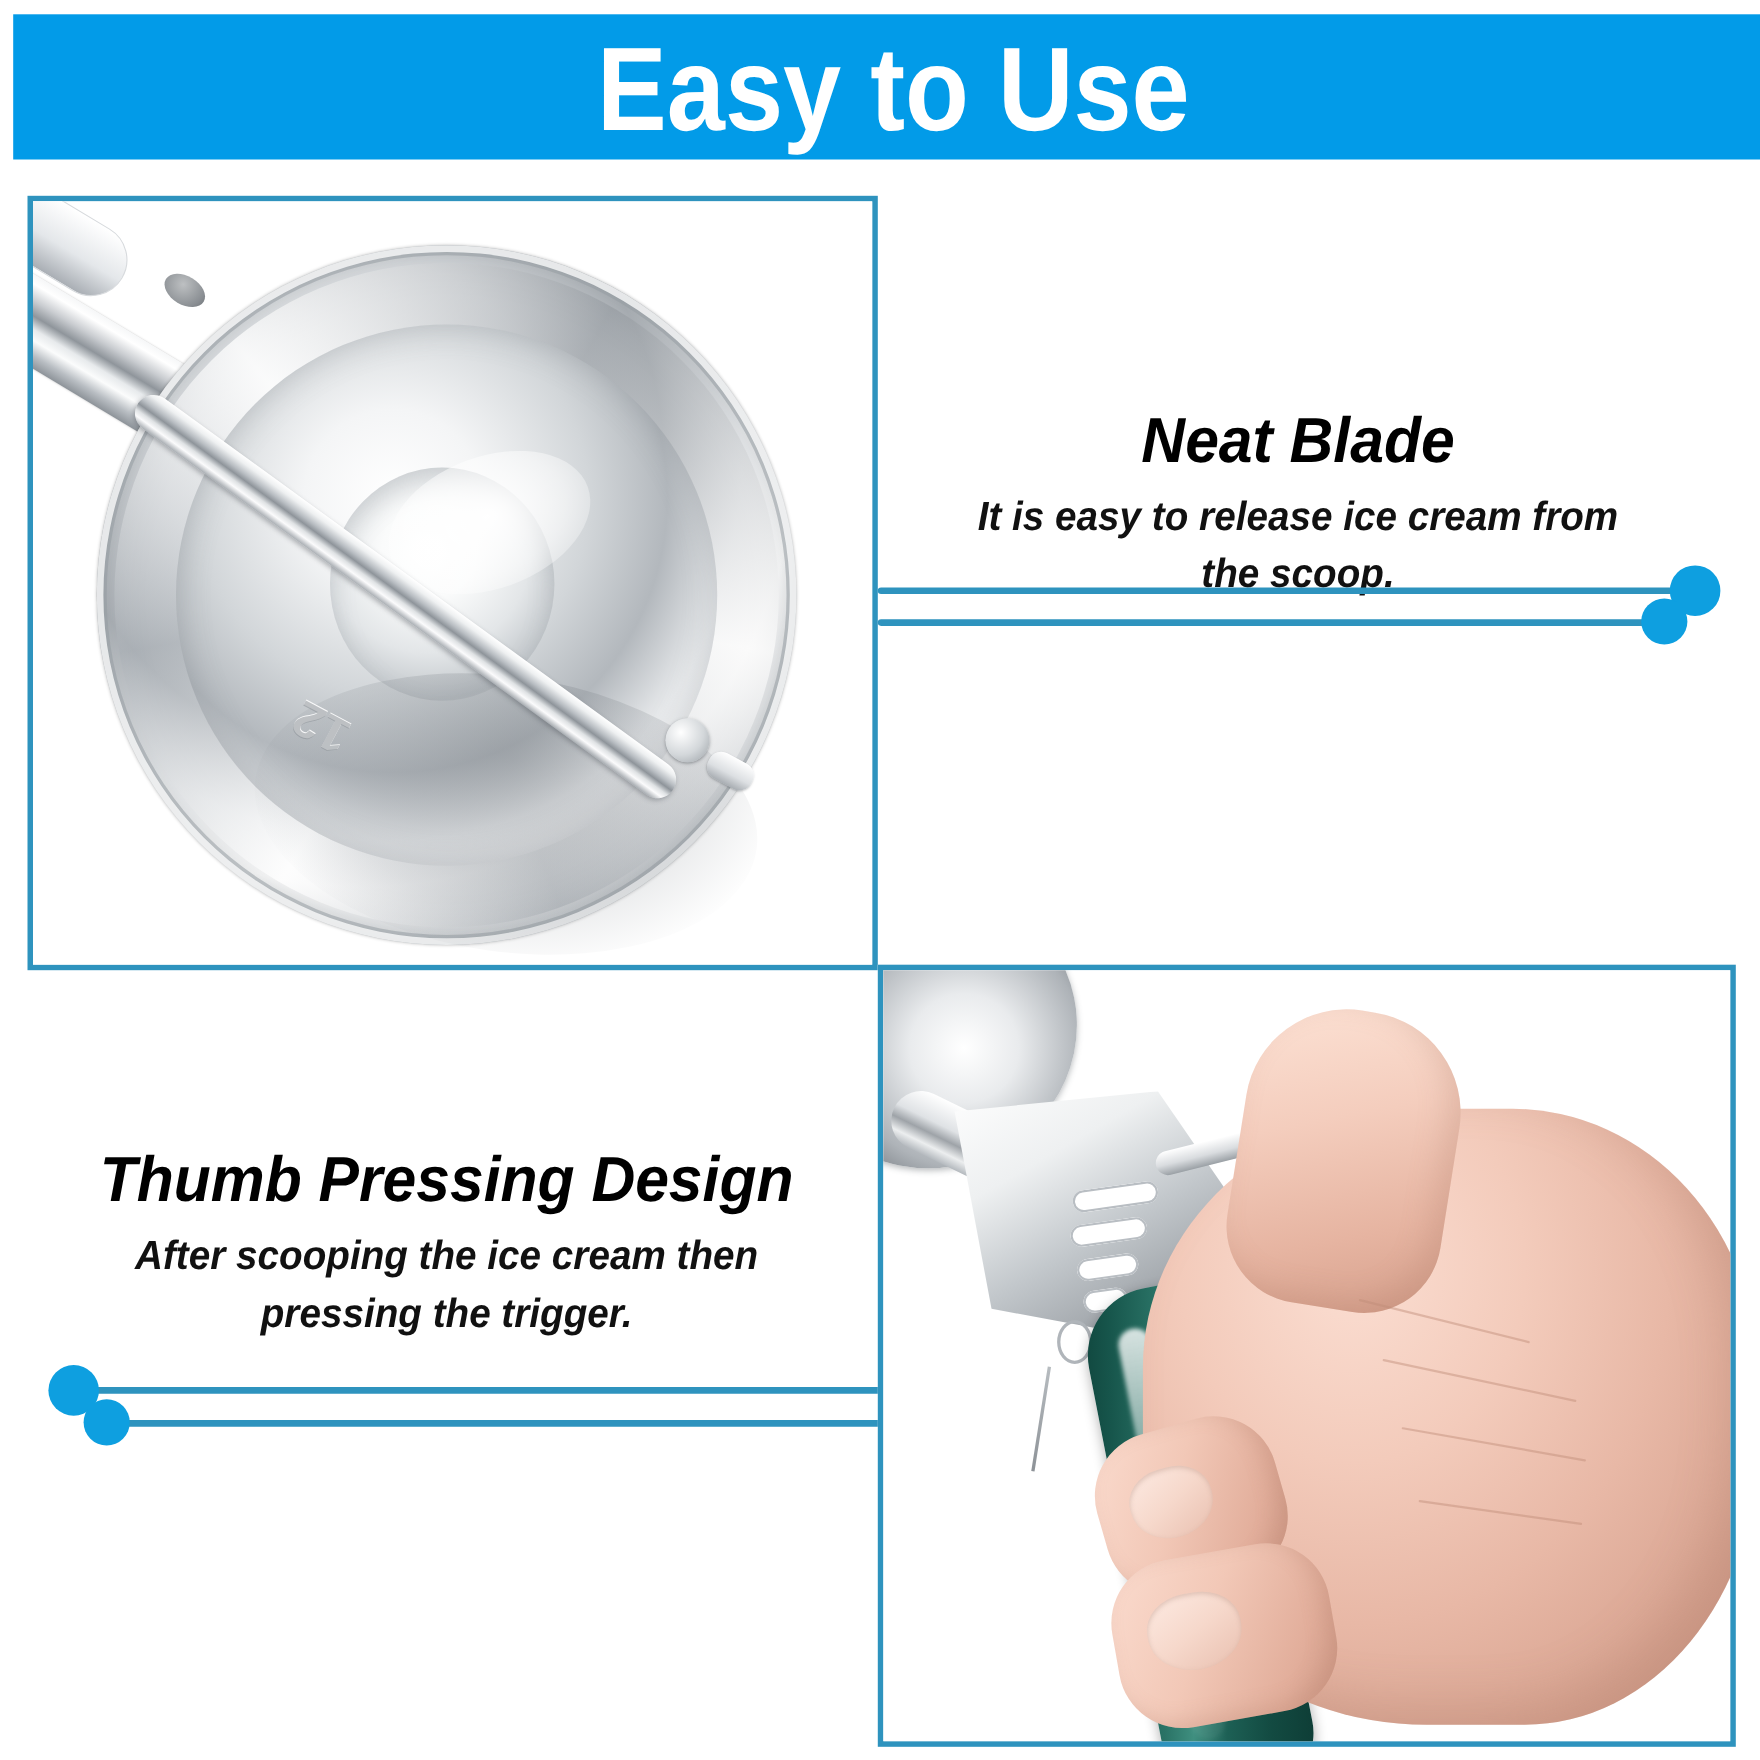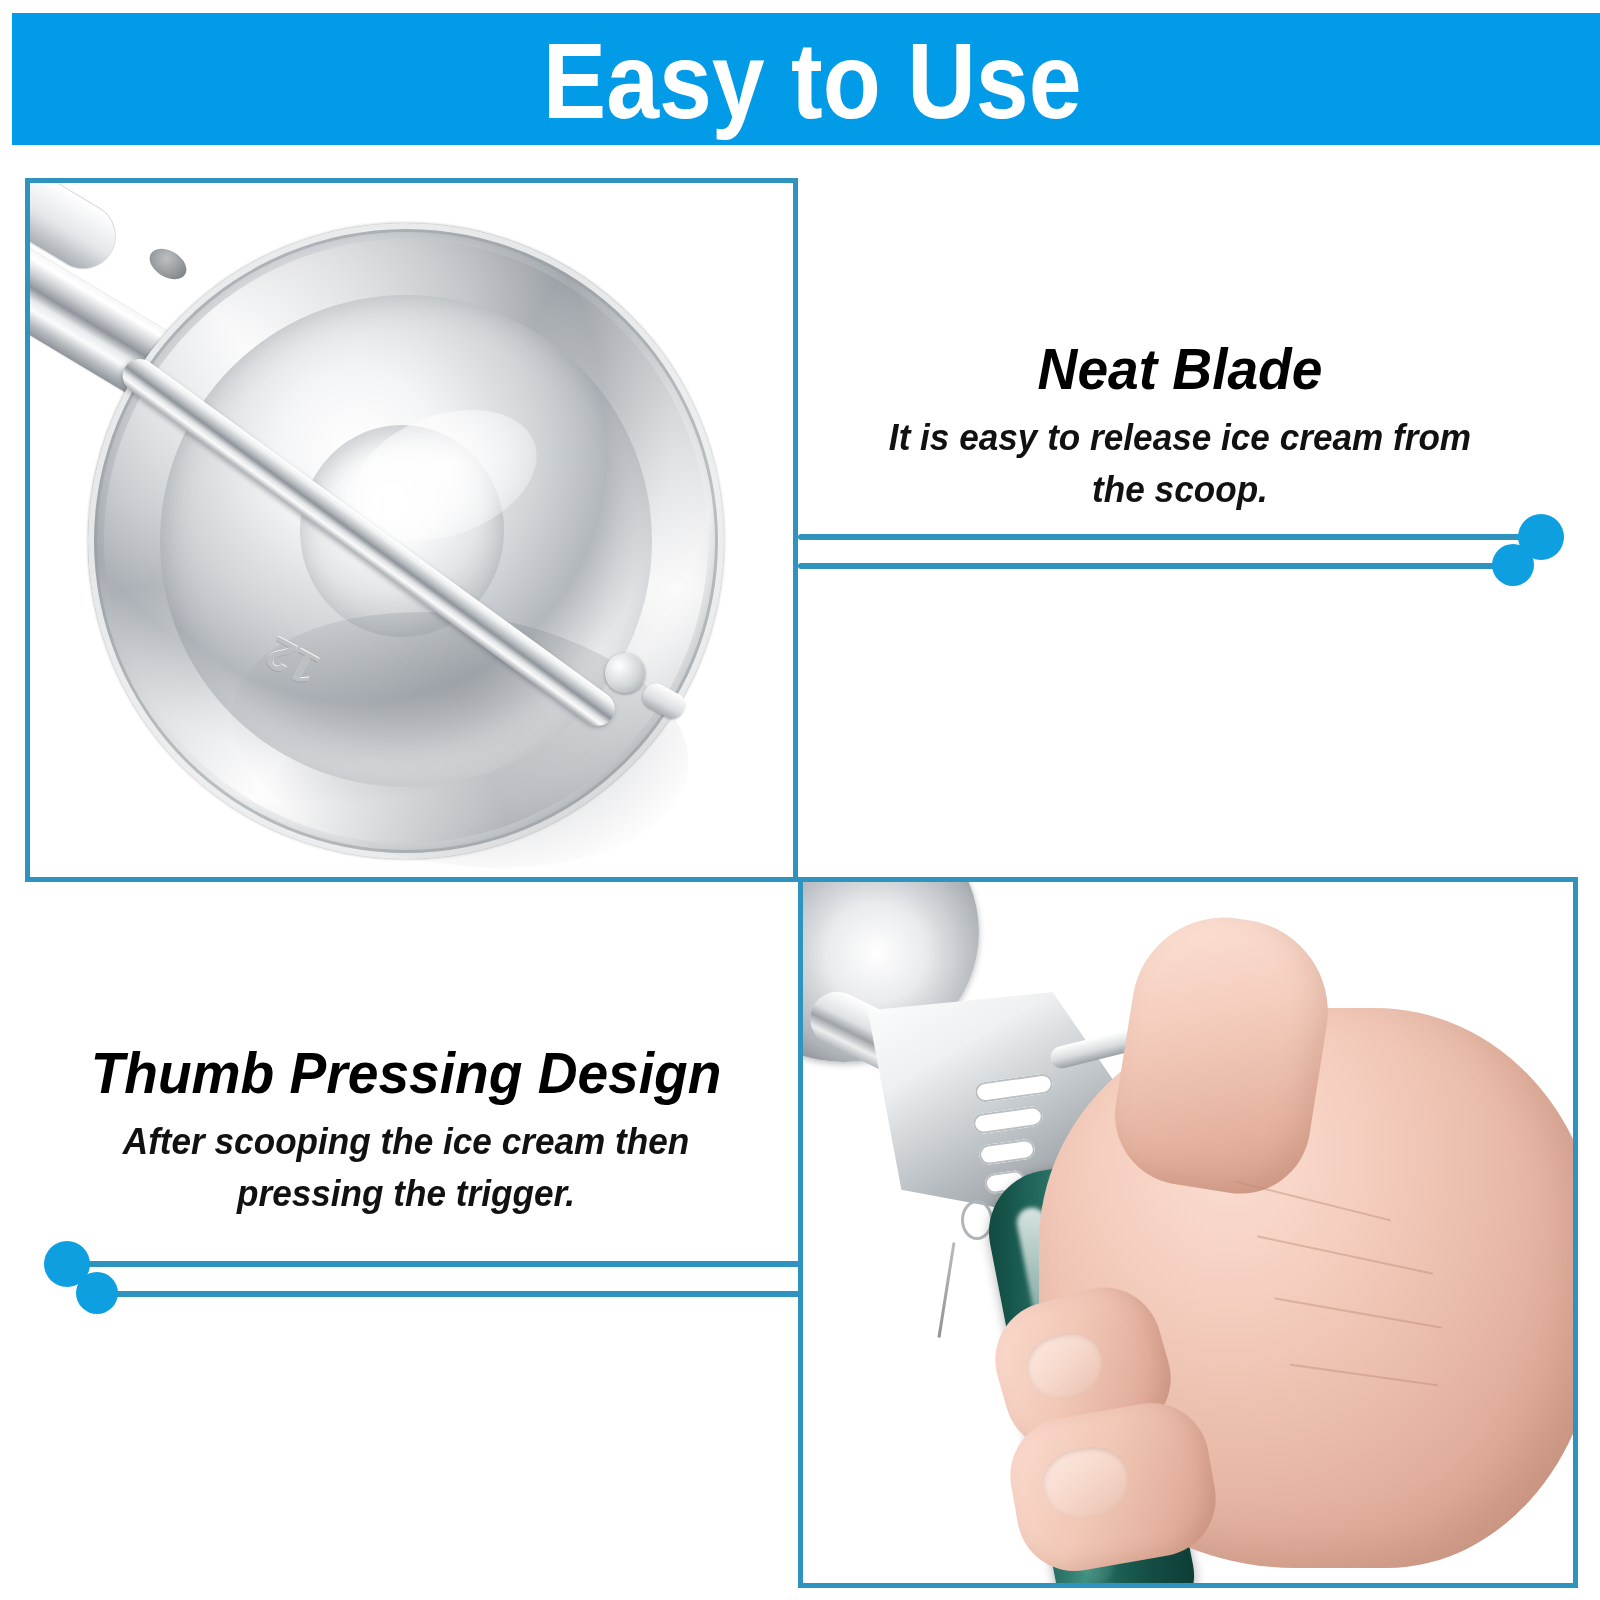--- a/index.html
+++ b/index.html
@@ -300,21 +300,21 @@
   .knuckle-line{
     position:absolute;
     height:2px;
     background:rgba(190,140,120,.45);
     border-radius:2px;
   }
 
   
   .text-block{position:absolute;}
   #text-neat-blade{
-    left:830px; top:336px; width:700px;
+    left:830px; top:368px; width:700px;
     text-align:center;
   }
   #text-thumb{
     left:56px; top:1040px; width:700px;
     text-align:center;
   }
   .feature-title{
     font-family:"Liberation Sans Narrow","Liberation Sans",sans-serif;
     font-weight:700;font-style:italic;
     color:#000000;

